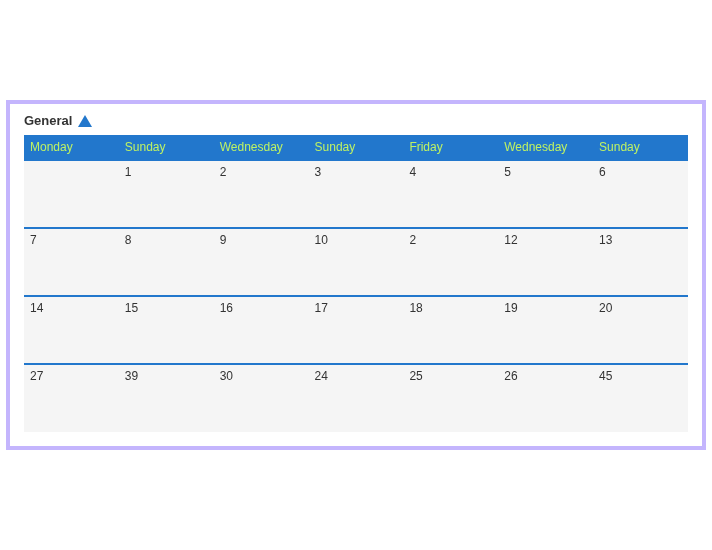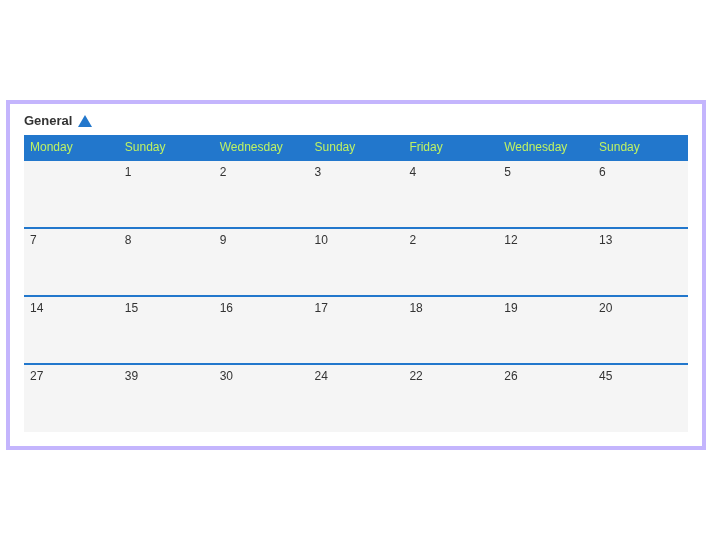--- a/index.html
+++ b/index.html
@@ -145,19 +145,19 @@
           <td><span class="day-num">17</span></td>
           <td><span class="day-num">18</span></td>
           <td><span class="day-num">19</span></td>
           <td><span class="day-num">20</span></td>
         </tr>
         <tr>
           <td><span class="day-num">27</span></td>
           <td><span class="day-num">39</span></td>
           <td><span class="day-num">30</span></td>
           <td><span class="day-num">24</span></td>
-          <td><span class="day-num">22</span></td>
+          <td><span class="day-num">25</span></td>
           <td><span class="day-num">26</span></td>
           <td><span class="day-num">45</span></td>
         </tr>
       </tbody>
   </table>
 </div>
 
 </body></html>

